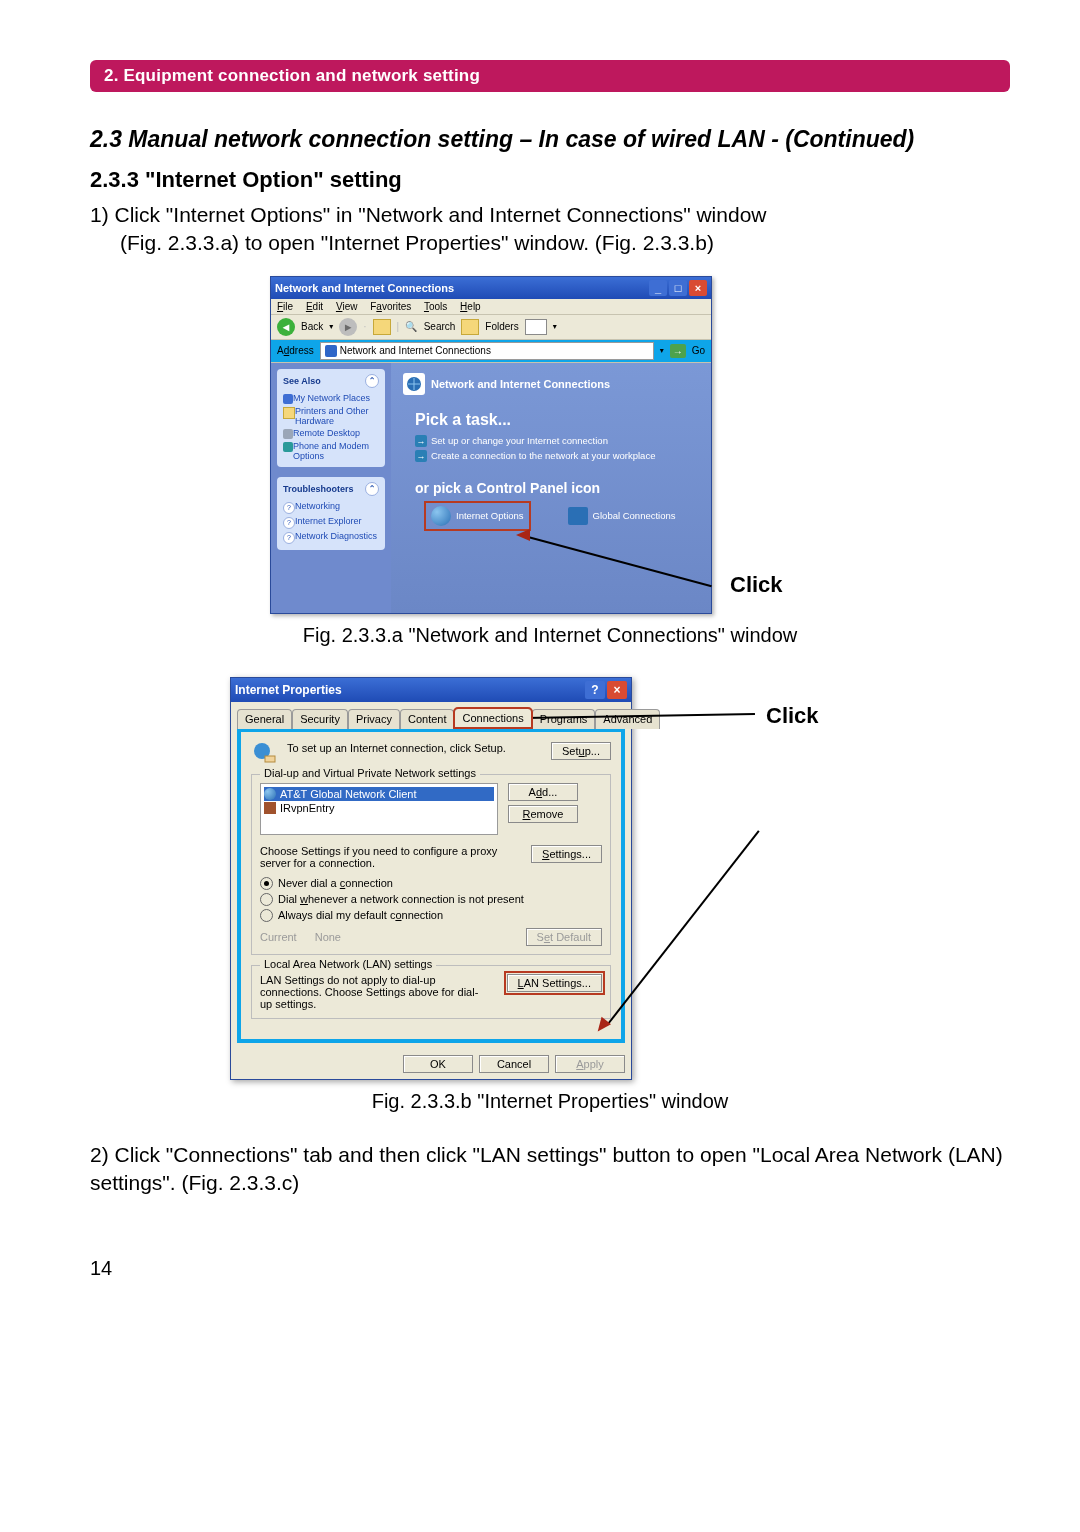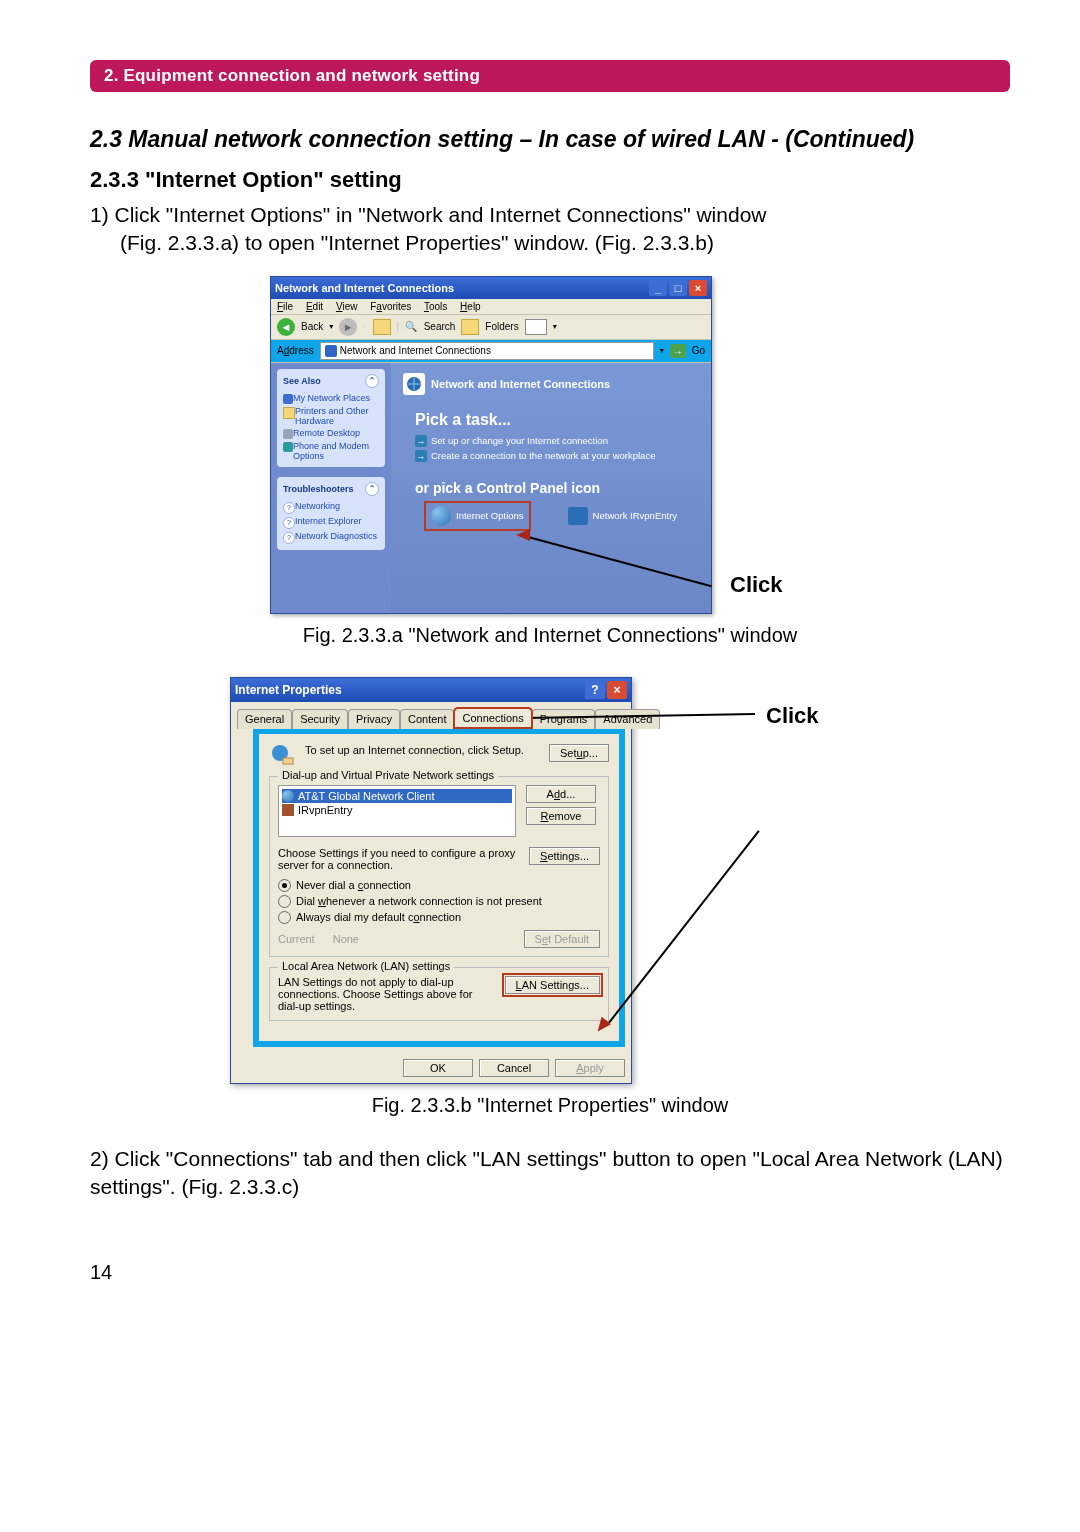--- a/index.html
+++ b/index.html
@@ -194,21 +194,21 @@
   .dlg-tab {
     background:#ece9d8; border:1px solid #9a9a9a; border-bottom:none;
     padding: 3px 7px; font-size:11px; border-radius: 4px 4px 0 0;
     position:relative; top:1px; background:#e6e2d0;
   }
   .dlg-tab.active {
     background:#ece9d8; z-index:2; top:0; border-bottom:1px solid #ece9d8;
   }
   .dlg-tab.highlight { outline:2px solid #b73a21; outline-offset:-1px; }
   .dlg-body {
-    border:6px solid #0ea5e9; margin: 0 6px 6px 22px; padding:10px;
+    border:4px solid #0ea5e9; margin: 0 6px 6px 6px; padding:10px;
     background:#ece9d8;
   }
   .dlg-row { display:flex; align-items:flex-start; gap:8px; margin-bottom:8px;}
   .hand-ic{width:28px;height:24px;display:inline-flex;align-items:center;justify-content:center;}
   .dlg-btn {
     background:#ece9d8; border:1px solid #8a8a8a; padding:2px 10px;
     font-family:Tahoma,Arial,sans-serif; font-size:11px; min-width:70px;
     box-shadow: 1px 1px 0 #fff inset;
   }
   .dlg-btn.small{min-width:60px;}
@@ -366,21 +366,21 @@
                 <span>Create a connection to the network at your workplace</span>
               </div>
             <div class="xp-pick2">or pick a Control Panel icon</div>
             <div class="cp-icons">
               <div class="cp-item selected">
                 <span class="globe-ic"></span>
                 <span>Internet Options</span>
               </div>
               <div class="cp-item">
                 <span class="net-ic"></span>
-                <span>Network IRvpnEntry</span>
+                <span>Global Connections</span>
               </div>
             </div>
           </div>
         </div>
       </div>
 
       <div class="arrow-line" style="left:258px; top:260px; width:190px; height:2px; transform:rotate(15deg); transform-origin:left center;"></div>
       <div class="arrow-head left" style="left:246px; top:253px;"></div>
       <div class="click-label" style="left:460px; top:296px;">Click</div>
     </div>

